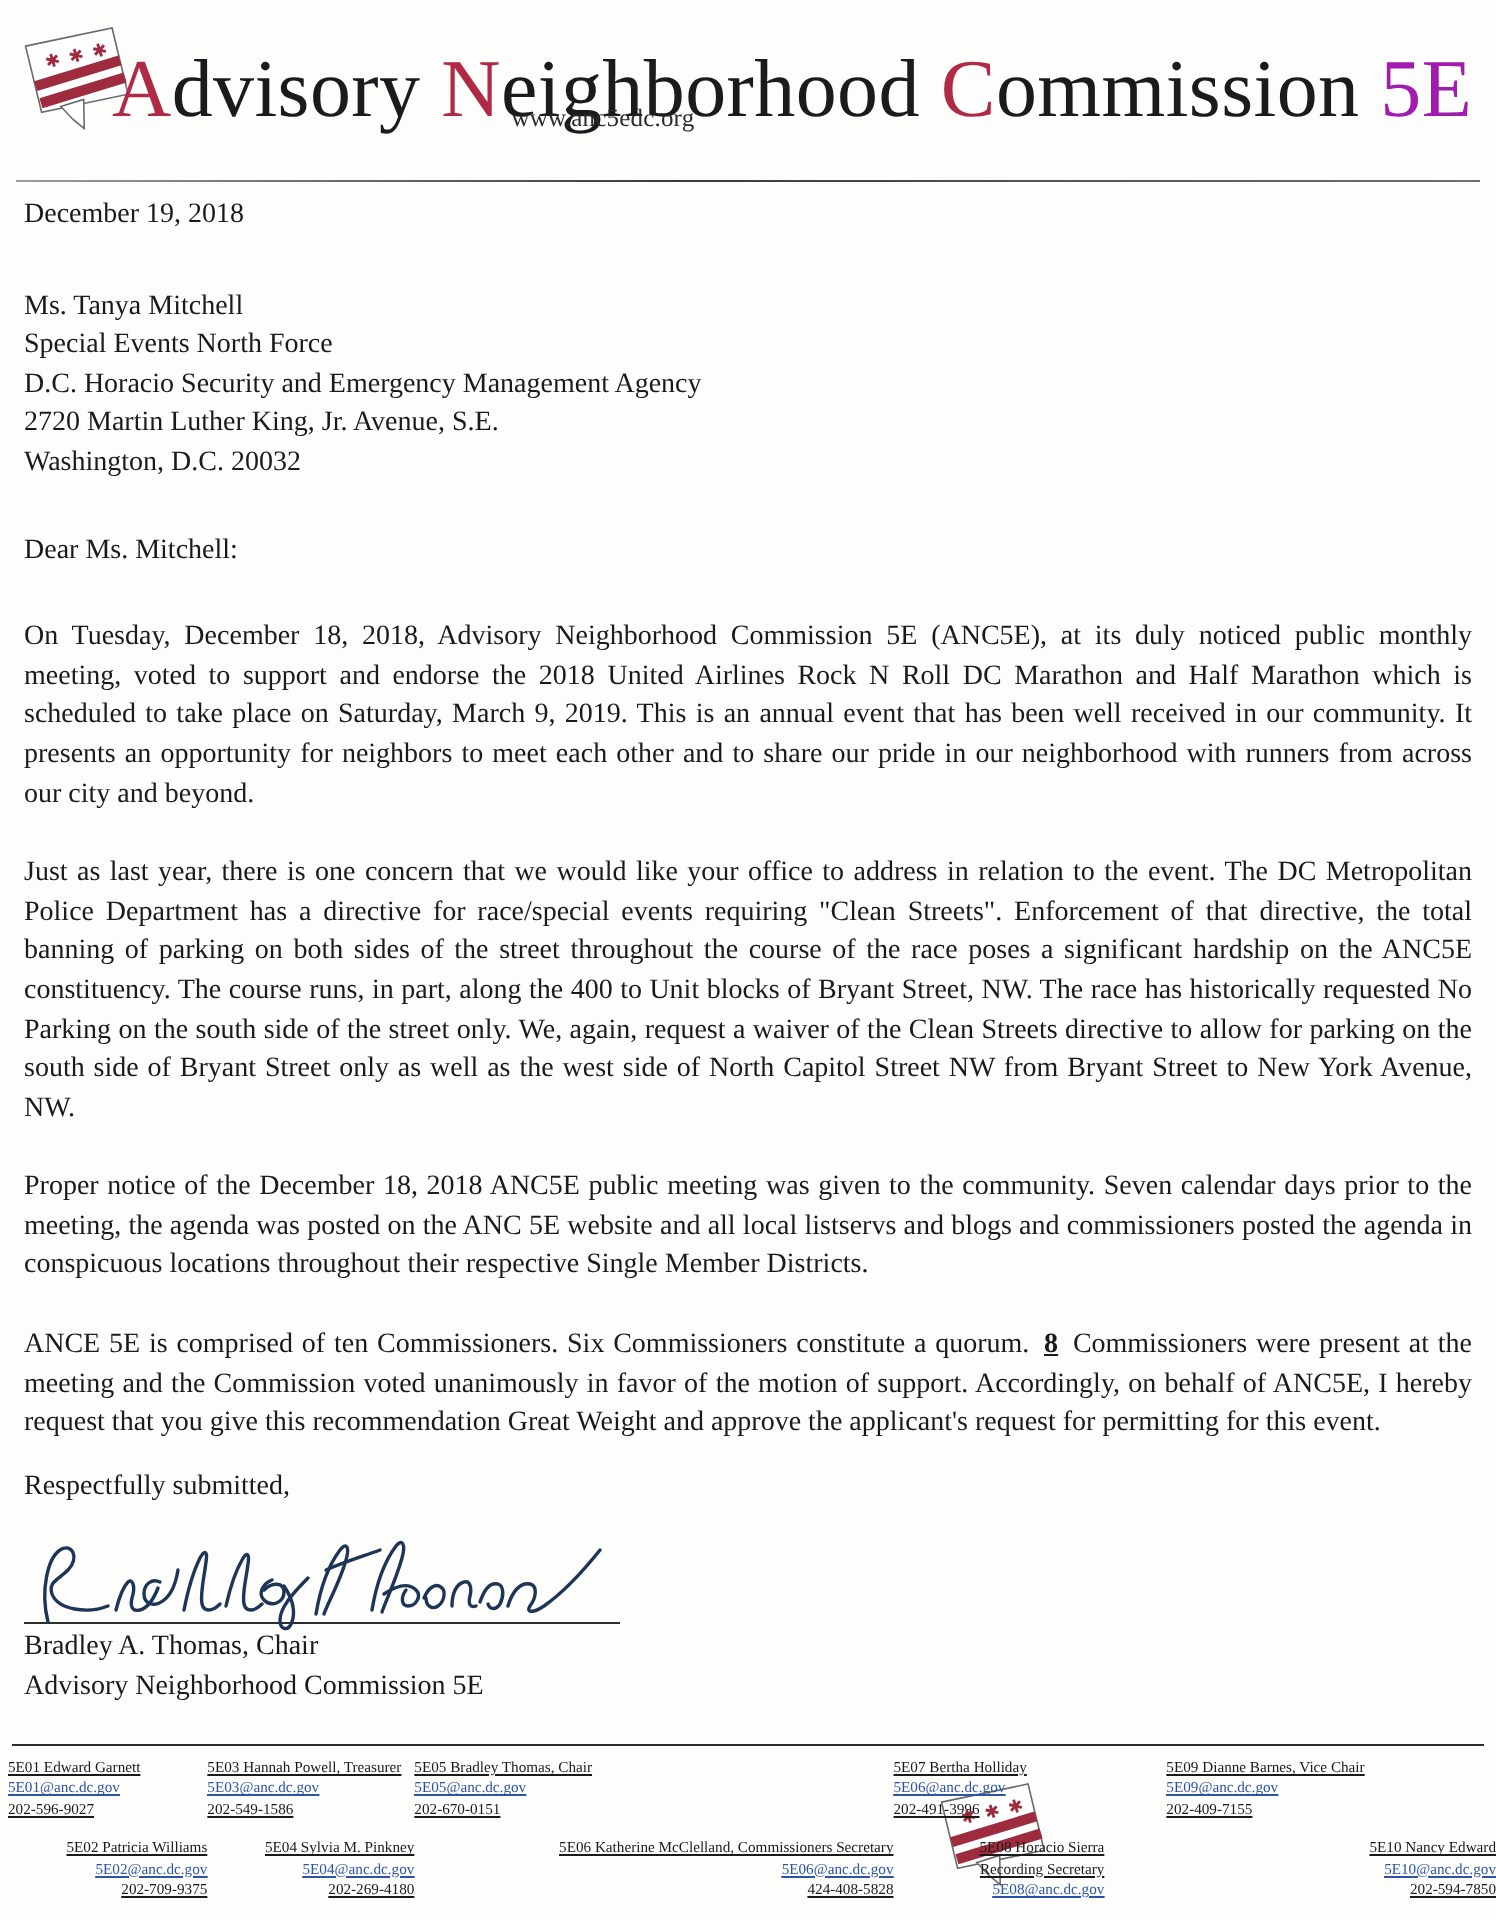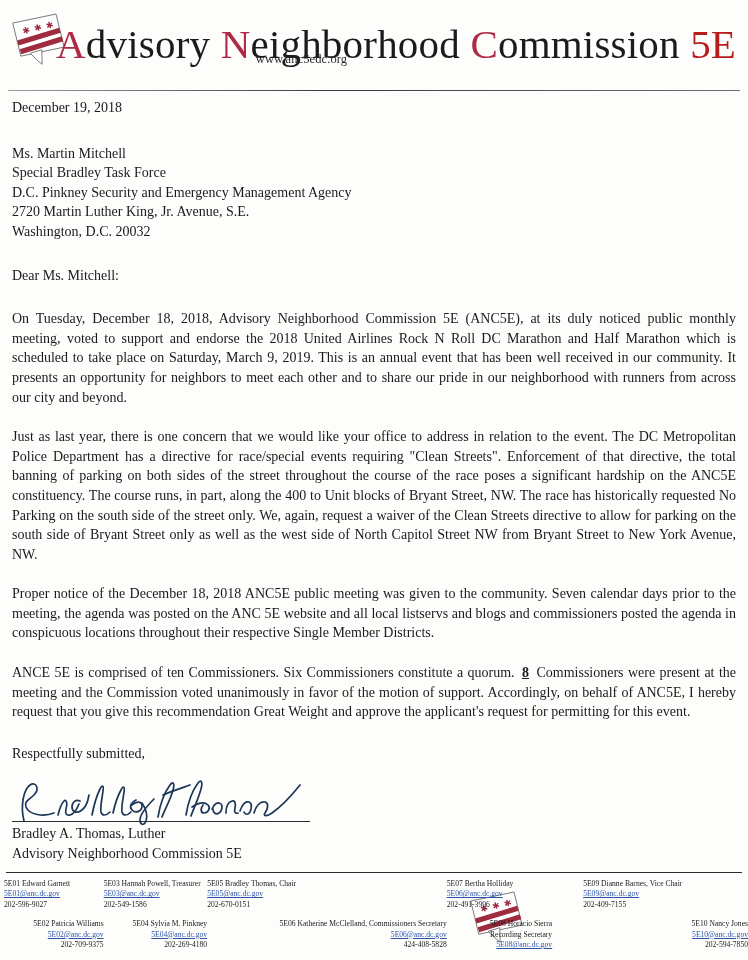--- a/index.html
+++ b/index.html
@@ -38,21 +38,21 @@
     font-family: "Liberation Serif", "DejaVu Serif", serif;
     font-size: 41px;
     line-height: 44px;
     letter-spacing: 0.2px;
     color: #1b1b1b;
   }
   .masthead .cap {
     color: #b02a45;
   }
   .masthead .suffix {
-    color: #b91c1c;
+    color: #a21caf;
   }
   .website {
     position: absolute;
     top: 52px;
     left: 0;
     width: 603px;
     text-align: center;
     font-size: 12.5px;
     letter-spacing: 0.1px;
     color: #2a2a2a;
@@ -101,21 +101,21 @@
   }
   .recipient div { margin: 0; }
   .salutation {
     margin: 0 0 24px 0;
   }
   .para {
     margin: 0 0 20px 0;
     text-align: justify;
     text-justify: inter-word;
   }
-  .para.last { margin-bottom: 22px; }
+  .para.last { margin-bottom: 12px; }
   .blank-fill {
     font-weight: bold;
     text-decoration: underline;
     padding: 0 3px;
   }
 
   
   .closing {
     margin: 0 0 8px 0;
   }
@@ -163,21 +163,21 @@
     line-height: 10.4px;
   }
   .fcol {
     box-sizing: border-box;
   }
   .fcol.c1 { width: 108px; padding-left: 4px; }
   .fcol.c2 { width: 108px; }
   .fcol.c3 { width: 250px; }
   .fcol.c4 { width: 110px; }
   .fcol.c5 { width: 172px; margin-left: 31px; }
-  .fgroup { margin-bottom: 9px; }
+  .fgroup { margin-bottom: 9px; text-decoration: underline; }
   .fgroup:last-child { margin-bottom: 0; text-align: right; }
   .fname {
     color: #1a1a1a;
     white-space: nowrap;
   }
   .femail {
     color: #2b53a8;
     text-decoration: underline;
     display: block;
     white-space: nowrap;
@@ -214,23 +214,23 @@
 
     <div class="website">www.anc5edc.org</div>
     <div class="header-rule"></div>
   </div>
 
   <div class="letter">
 
     <p class="date">December 19, 2018</p>
 
     <div class="recipient">
-      <div>Ms. Martin Mitchell</div>
-      <div>Special Bradley Task Force</div>
-      <div>D.C. Pinkney Security and Emergency Management Agency</div>
+      <div>Ms. Tanya Mitchell</div>
+      <div>Special Events North Force</div>
+      <div>D.C. Horacio Security and Emergency Management Agency</div>
       <div>2720 Martin Luther King, Jr. Avenue, S.E.</div>
       <div>Washington, D.C. 20032</div>
     </div>
 
     <p class="salutation">Dear Ms. Mitchell:</p>
 
     <p class="para">On Tuesday, December 18, 2018, Advisory Neighborhood Commission 5E (ANC5E), at its duly noticed public monthly meeting, voted to support and endorse the 2018 United Airlines Rock N Roll DC Marathon and Half Marathon which is scheduled to take place on Saturday, March 9, 2019.  This is an annual event that has been well received in our community.  It presents an opportunity for neighbors to meet each other and to share our pride in our neighborhood with runners from across our city and beyond.</p>
     <p class="para">Just as last year, there is one concern that we would like your office to address in relation to the event.  The DC Metropolitan Police Department has a directive for race/special events requiring "Clean Streets".  Enforcement of that directive, the total banning of parking on both sides of the street throughout the course of the race poses a significant hardship on the ANC5E constituency.  The course runs, in part, along the 400 to Unit blocks of Bryant Street, NW.  The race has historically requested No Parking on the south side of the street only.  We, again, request a waiver of the Clean Streets directive to allow for parking on the south side of Bryant Street only as well as the west side of North Capitol Street NW from Bryant Street to New York Avenue, NW.</p>
     <p class="para">Proper notice of the December 18, 2018 ANC5E public meeting was given to the community. Seven calendar days prior to the meeting, the agenda was posted on the ANC 5E website and all local listservs and blogs and commissioners posted the agenda in conspicuous locations throughout their respective Single Member Districts.</p>
 
@@ -252,21 +252,21 @@
           <path d="M149,24 C158,20 168,17 176,14"></path>
           <path d="M172,44 C174,32 178,20 184,12 C187,8 189,11 187,18 C184,29 179,39 177,45"></path>
           <path d="M178,36 C184,32 190,30 194,34 C197,37 194,42 190,42 C187,42 186,38 189,34"></path>
           <path d="M198,38 C200,33 204,30 207,33 C209,35 208,40 205,42 C202,44 199,42 199,38"></path>
           <path d="M212,42 C212,36 214,31 218,30 C221,29 222,33 221,37 C220,41 221,43 224,42"></path>
           <path d="M226,40 C228,34 231,30 235,31 C238,32 238,37 236,41 C234,44 231,44 230,41"></path>
           <path d="M240,42 C242,35 246,30 251,31 C255,32 254,38 251,42 C249,45 252,46 258,42 C268,35 278,24 286,14"></path>
         </g>
       </svg>
       <div class="sig-rule"></div>
-      <p class="sig-name">Bradley A. Thomas, Luther</p>
+      <p class="sig-name">Bradley A. Thomas, Chair</p>
       <p class="sig-org">Advisory Neighborhood Commission 5E</p>
     </div>
   </div>
 
   <div class="footer">
     <div class="footer-rule"></div>
 
     <svg class="dcflag flag-footer" viewBox="0 0 62 62" style="top:12px;left:466px;">
       <g transform="rotate(-17 31 31)">
         <polygon points="10,10 54,14 52,48 8,44" fill="#ffffff" stroke="#6a6a6a" stroke-width="0.8"></polygon>
@@ -335,21 +335,21 @@
         </div>
       </div>
 
       <div class="fcol c5">
         <div class="fgroup">
           <span class="fname">5E09 Dianne Barnes, Vice Chair</span>
           <span class="femail">5E09@anc.dc.gov</span>
           <span class="fphone">202-409-7155</span>
         </div>
         <div class="fgroup">
-          <span class="fname">5E10 Nancy Jones</span>
+          <span class="fname">5E10 Nancy Edward</span>
           <span class="femail">5E10@anc.dc.gov</span>
           <span class="fphone">202-594-7850</span>
         </div>
       </div>
 
     </div>
   </div>
 
 </div>
 

